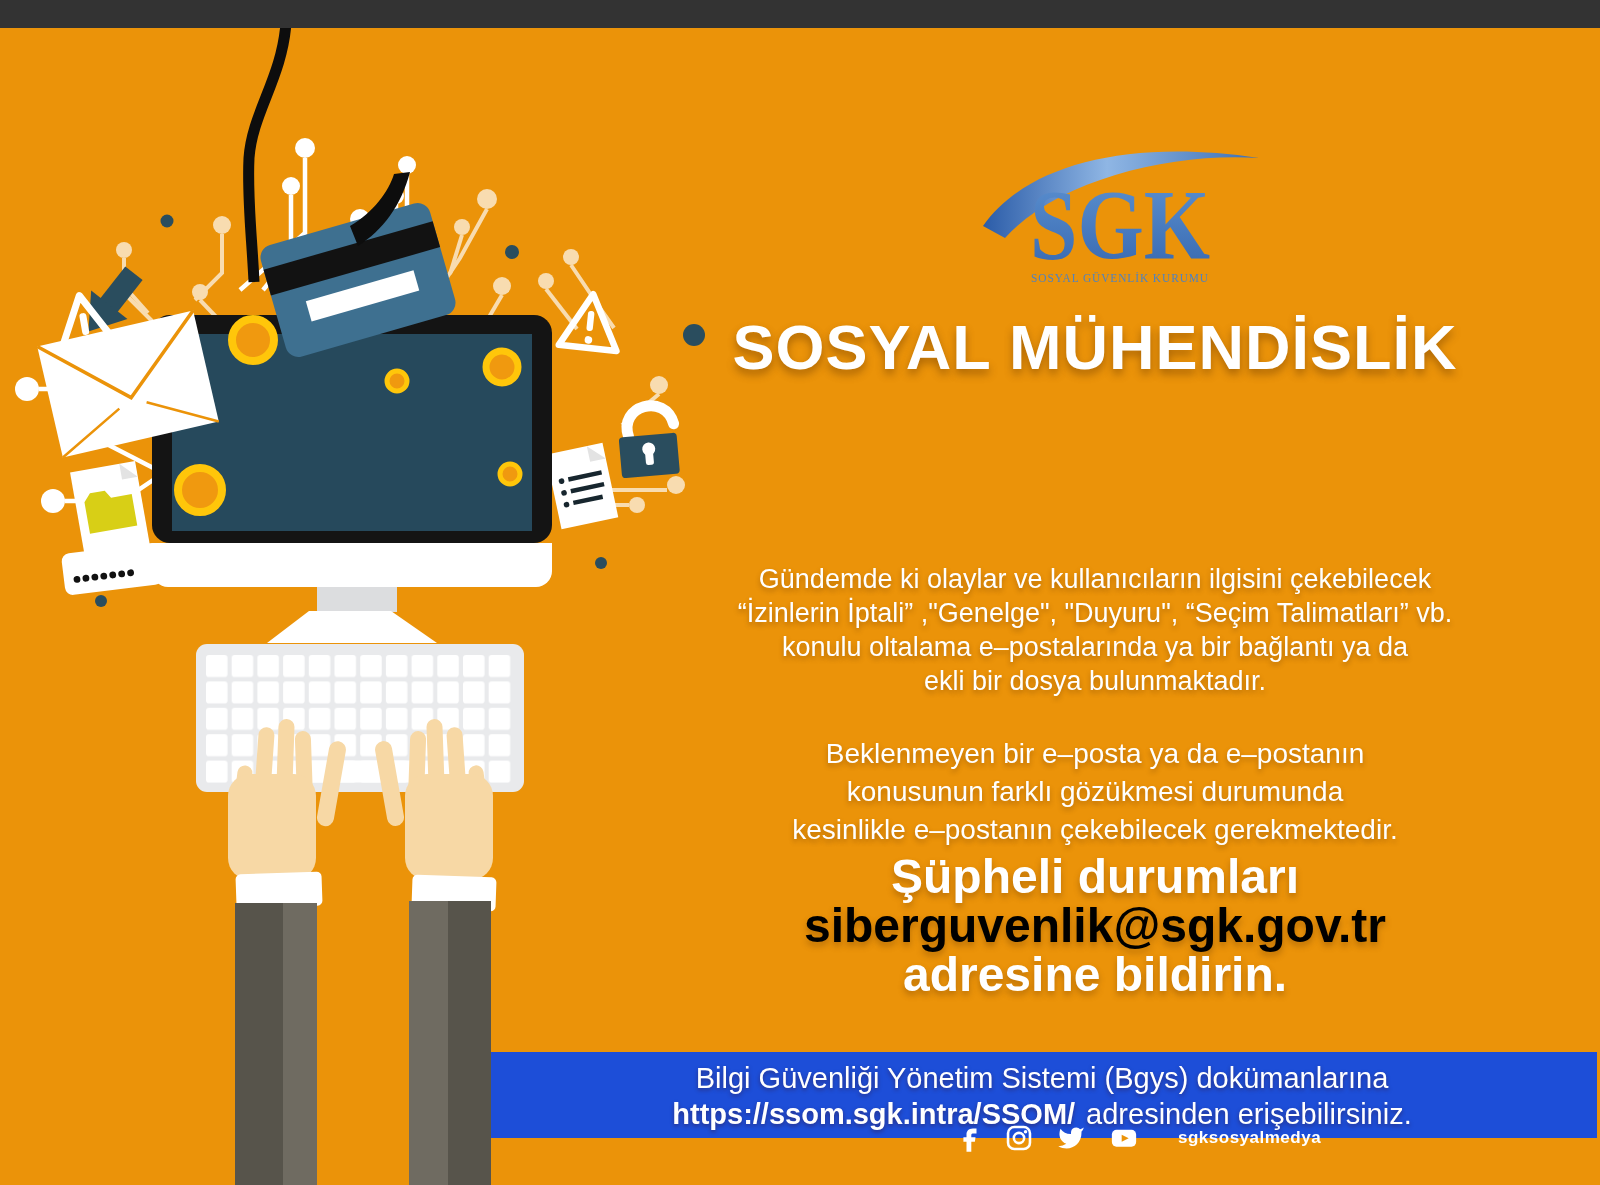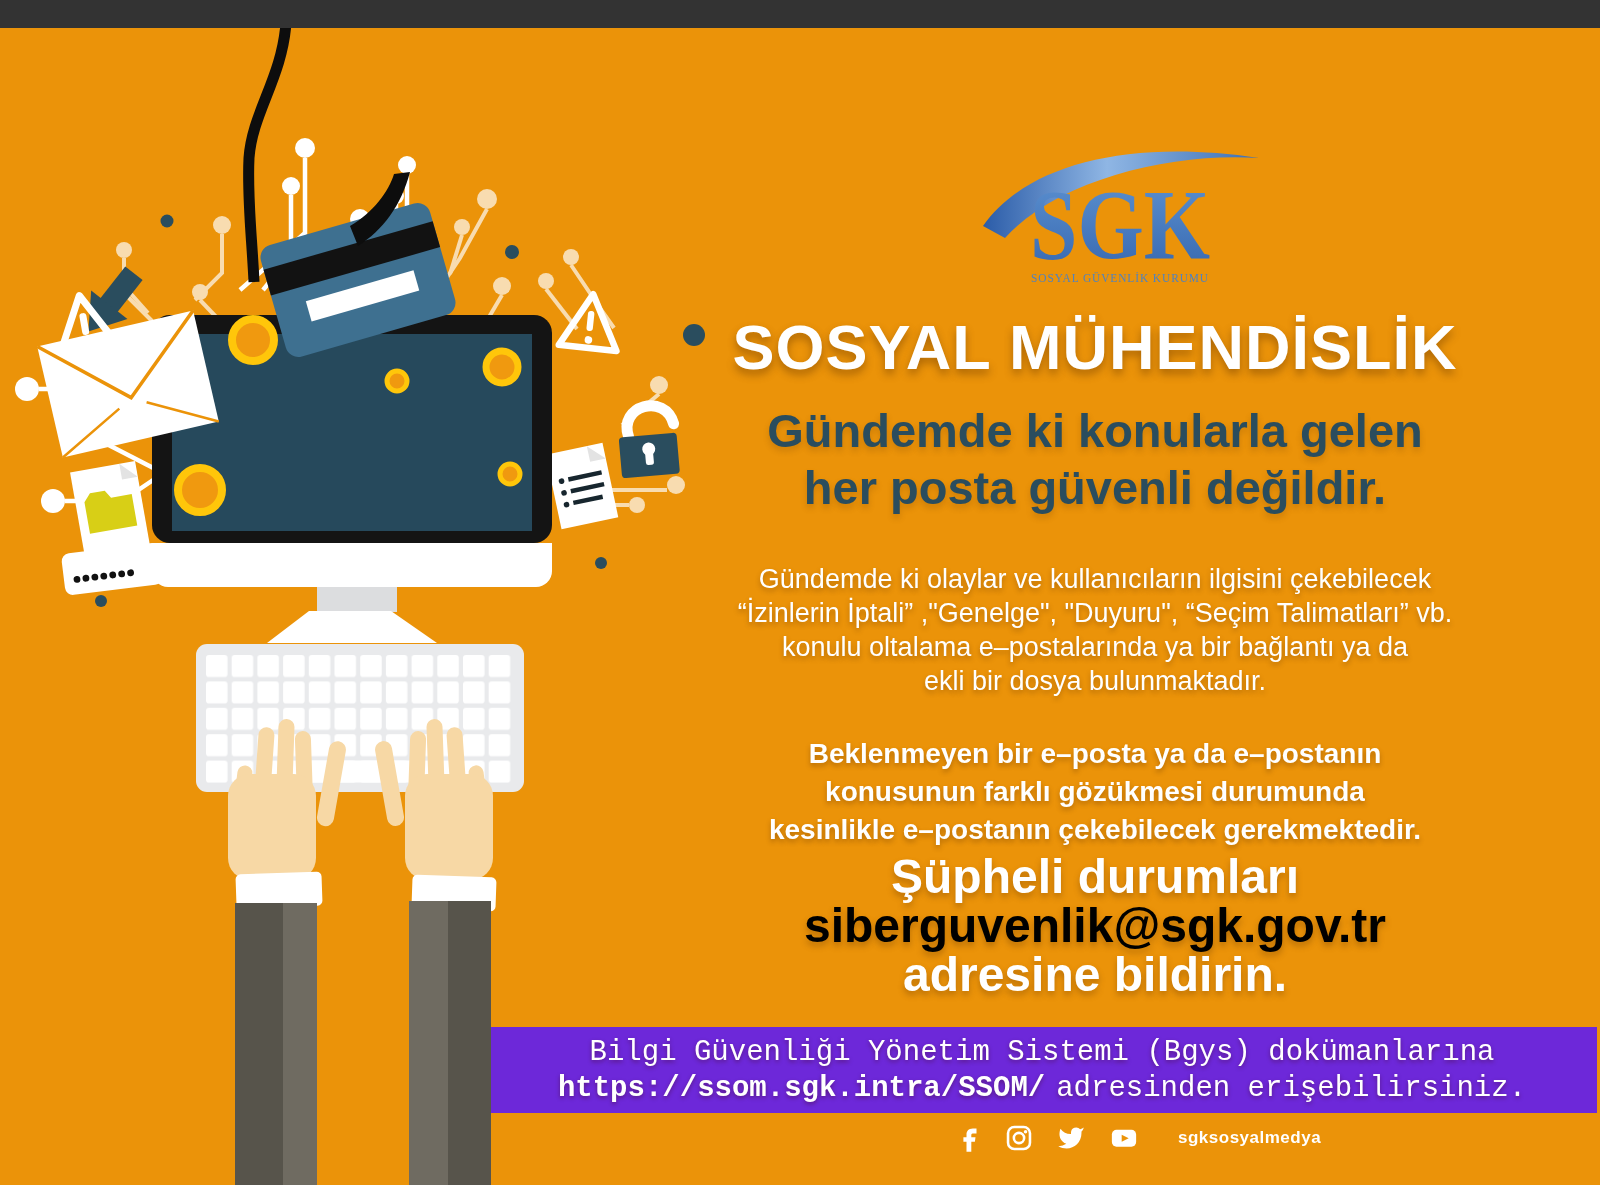--- a/index.html
+++ b/index.html
@@ -18,35 +18,34 @@
   }
   .subtitle{
     top:374px; font-size:47px; line-height:57px; font-weight:800; color:#2A4D5E;
     text-shadow:0 4px 6px rgba(95,48,0,.22);
   }
   .para1{
     top:534px; font-size:27px; line-height:34px; font-weight:400; color:#ffffff;
     text-shadow:0 3px 5px rgba(95,48,0,.38);
   }
   .para2{
-    top:707px; font-size:28px; line-height:38px; font-weight:700; color:#ffffff;
+    top:707px; font-size:28px; line-height:38px; font-weight:400; color:#ffffff;
     text-shadow:0 3px 5px rgba(95,48,0,.38);
     text-align:center;
   }
   .report{
     top:824px; font-size:48px; line-height:49px; font-weight:800; color:#ffffff;
     text-shadow:0 4px 6px rgba(95,48,0,.35);
   }
   .report .email{color:#000000;}
   
   .banner{
-    left:487px; top:999px; width:1110px; height:86px; background:#6d28d9;
+    left:487px; top:1024px; width:1110px; height:86px; background:#1d4ed8;
     z-index:1; color:#fff; text-align:center; padding-top:9px; box-sizing:border-box;
     text-shadow:0 2px 4px rgba(60,0,0,.4);
-    font-family:Liberation Mono, monospace;
   }
   .banner .l1{font-size:29px; font-weight:400; line-height:34px;}
   .banner .l2{font-size:29px; font-weight:400; line-height:38px;}
   .banner .l2 .url{font-weight:800; margin-right:11px;}
   
   .social{
     left:958px; top:1096px; z-index:3; display:flex; align-items:center; gap:23px;
   }
   .social .handle{
     color:#fff; font-size:17px; font-weight:700; letter-spacing:.5px; margin-left:16px;
@@ -75,24 +74,20 @@
           <stop offset="1" stop-color="#3566AE"></stop>
         </linearGradient>
       </defs>
       <path d="M8,88 C50,28 150,0 284,20 C196,14 82,42 30,100 Z" fill="url(#swg)"></path>
       <text x="145" y="120" text-anchor="middle" font-family="Liberation Serif, serif" font-weight="bold" font-size="100" fill="url(#sgkg)" textLength="180" lengthAdjust="spacingAndGlyphs">SGK</text>
       <text x="145" y="144" text-anchor="middle" font-family="Liberation Serif, serif" font-size="12.5" fill="#4E82C2" letter-spacing="1" textLength="178" lengthAdjust="spacingAndGlyphs">SOSYAL GÜVENLİK KURUMU</text>
     </svg>
   </div>
 
   <div class="abs rcol title">SOSYAL MÜHENDİSLİK</div>
-  <div class="abs rcol subtitle">
-    <div>Gündemde ki konularla gelen</div>
-    <div>her posta güvenli değildir.</div>
-  </div>
 
   <div class="abs rcol para1">
     <div>Gündemde ki olaylar ve kullanıcıların ilgisini çekebilecek</div>
     <div>“İzinlerin İptali” ,"Genelge", "Duyuru", “Seçim Talimatları” vb.</div>
     <div>konulu oltalama e–postalarında ya bir bağlantı ya da</div>
     <div>ekli bir dosya bulunmaktadır.</div>
   </div>
   <div class="abs rcol para2">
     <div>Beklenmeyen bir e–posta ya da e–postanın</div>
     <div>konusunun farklı gözükmesi durumunda</div>

